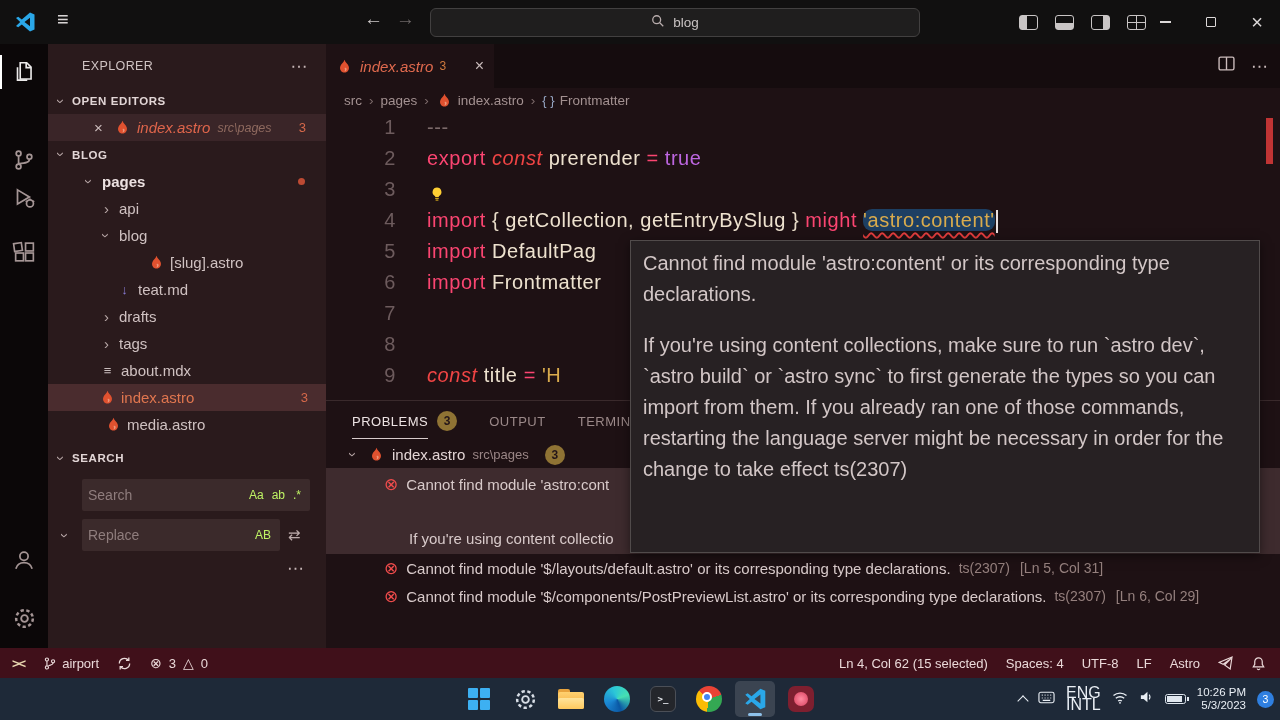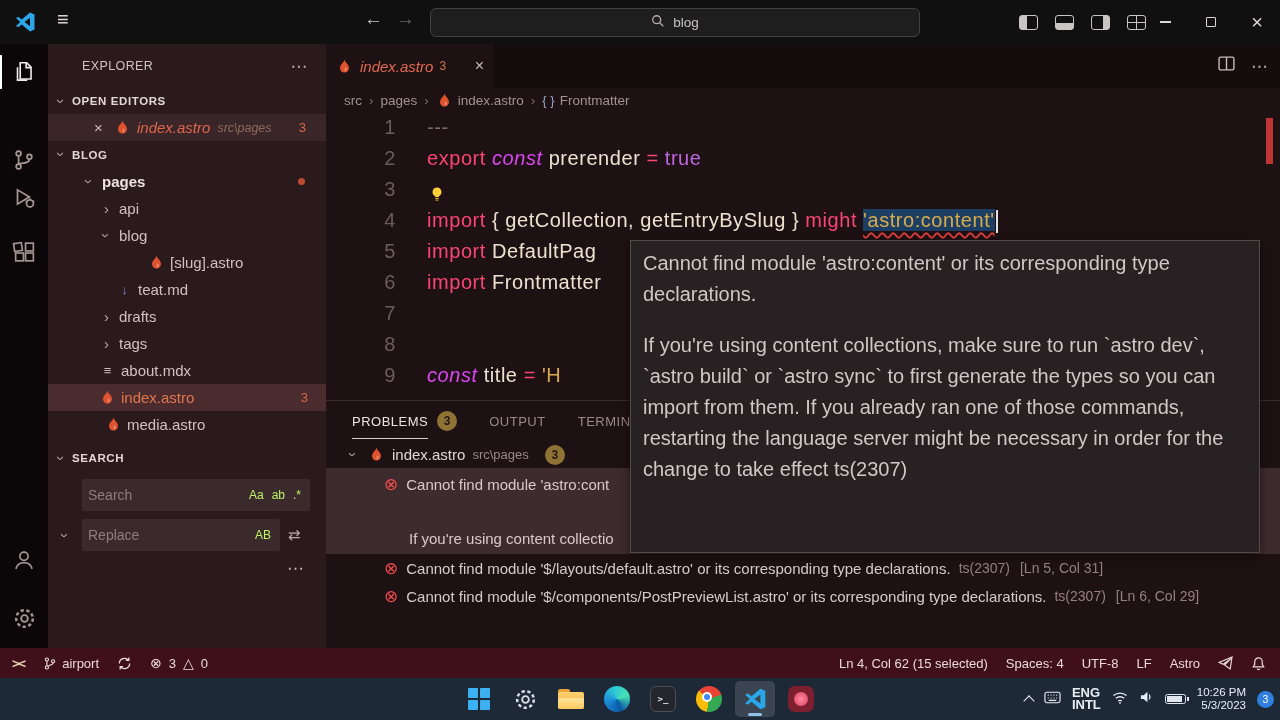--- a/index.html
+++ b/index.html
@@ -77,28 +77,28 @@
 .tab-actions{position:absolute;right:12px;top:0;height:44px;display:flex;gap:16px;align-items:center;color:#cbbcbc;font-size:17px;}
 .breadcrumbs{position:absolute;left:326px;top:88px;right:0;height:24px;display:flex;align-items:center;padding-left:18px;gap:7px;font-size:13.5px;color:#a39191;}
 .crumb{display:inline-flex;align-items:center;gap:5px;}
 .csep{color:#7d6b6b;}
 .braces{color:#97a7c4;font-size:13px;}
 .editor-code{position:absolute;left:326px;top:112px;right:0;height:288px;font-family:"DejaVu Sans Mono",monospace;font-size:20px;letter-spacing:.55px;}
 .cl{height:31px;line-height:31px;white-space:pre;position:relative;}
 .ln{display:inline-block;width:70px;text-align:right;color:#6d5b5d;}
 .ct{margin-left:31px;}
 .tok.kw{color:#fb4571;}
-.tok.kwi{color:#d946ef;font-style:italic;}
+.tok.kwi{color:#ef4444;font-style:italic;}
 .tok.id{color:#eee2cf;}
 .tok.pl{color:#e8dcc8;}
 .tok.bool{color:#bd66e0;}
 .tok.str{color:#d9ab4d;}
 .tok.dim{color:#7d6b6b;}
 .tok.sel{background:#1d3f63;}
-.tok.sq{text-decoration:underline wavy #e13c3c 2px;text-underline-offset:5px;}
+.tok.sq{text-decoration:underline wavy #e13c3c 2px;text-underline-offset:5px;border-radius:9px;}
 .caret{display:inline-block;width:2px;height:23px;background:#eadfdf;vertical-align:middle;margin-left:1px;}
 .bulb{position:absolute;left:103px;top:7px;}
 .ruler-err{position:absolute;right:7px;top:118px;width:7px;height:46px;background:#c03434;}
 
 
 .panel{position:absolute;left:326px;top:400px;right:0;bottom:72px;background:#1e1114;border-top:1px solid #3a2a2c;}
 .panel-tabs{height:40px;display:flex;align-items:center;padding-left:26px;}
 .ptab{margin-right:32px;display:flex;align-items:center;font-size:13px;letter-spacing:.5px;color:#9b8989;height:40px;}
 .ptab.active .plbl{color:#ede3e3;border-bottom:1px solid #d8cccc;padding:10px 0 9px;}
 .pbadge{margin-left:9px;width:20px;height:20px;border-radius:50%;background:#8f7334;color:#241619;font-size:12px;font-weight:bold;display:flex;align-items:center;justify-content:center;}
@@ -137,21 +137,21 @@
 .folder-ic .fbody{position:absolute;left:0;top:3px;right:0;bottom:0;background:linear-gradient(#ffd170,#f3ab3c);border-radius:2px;}
 .folder-ic .fbody::after{content:'';position:absolute;left:0;right:0;bottom:0;height:11px;background:linear-gradient(#ffe49b,#ffc95e);border-radius:2px;}
 .edge-ic{width:26px;height:26px;border-radius:50%;background:conic-gradient(from 160deg,#0a57a4,#1b88d4,#2bc6d8,#46e0b2,#0a57a4);}
 .term-ic{width:26px;height:26px;border-radius:6px;background:#24262b;border:1px solid #4b4f57;color:#e6e9ee;font-family:"DejaVu Sans Mono",monospace;font-weight:bold;font-size:9px;display:flex;align-items:center;justify-content:center;}
 .chrome-ic{position:relative;width:26px;height:26px;border-radius:50%;background:conic-gradient(from -50deg,#ea4335 0 33.3%,#34a853 33.3% 66.6%,#fbbc05 66.6% 100%);}
 .chrome-ic i{position:absolute;left:50%;top:50%;width:10px;height:10px;margin:-7px 0 0 -7px;background:#4285f4;border:2px solid #fff;border-radius:50%;}
 .red-ic{width:26px;height:26px;border-radius:7px;background:#7e1f2f;position:relative;}
 .red-ic i{position:absolute;inset:6px;background:radial-gradient(#ff8ba0,#d9405e);border-radius:50%;}
 .tray{position:absolute;right:6px;top:0;height:42px;display:flex;align-items:center;gap:11px;color:#e9eef4;}
 .tray-caret{width:8px;height:8px;border-left:1.6px solid #e9eef4;border-top:1.6px solid #e9eef4;transform:rotate(45deg);margin-top:4px;}
-.lang-block{font-size:13px;line-height:12px;text-align:left;font-weight:bold;}
+.lang-block{font-size:16px;line-height:12px;text-align:left;font-weight:normal;}
 .clock-block{font-size:11.5px;line-height:13.5px;text-align:right;}
 .batt{width:21px;height:10px;border:1.5px solid #dfe6ee;border-radius:2.5px;position:relative;}
 .batt::after{content:'';position:absolute;right:-4px;top:2px;width:2px;height:4px;background:#dfe6ee;}
 .batt::before{content:'';position:absolute;left:1px;top:1px;bottom:1px;width:80%;background:#dfe6ee;}
 .tray-badge{width:17px;height:17px;border-radius:50%;background:#2f7fe0;color:#fff;font-size:10.5px;display:flex;align-items:center;justify-content:center;}
 </style>
 </head>
 <body>
 
 <div class="screen">

